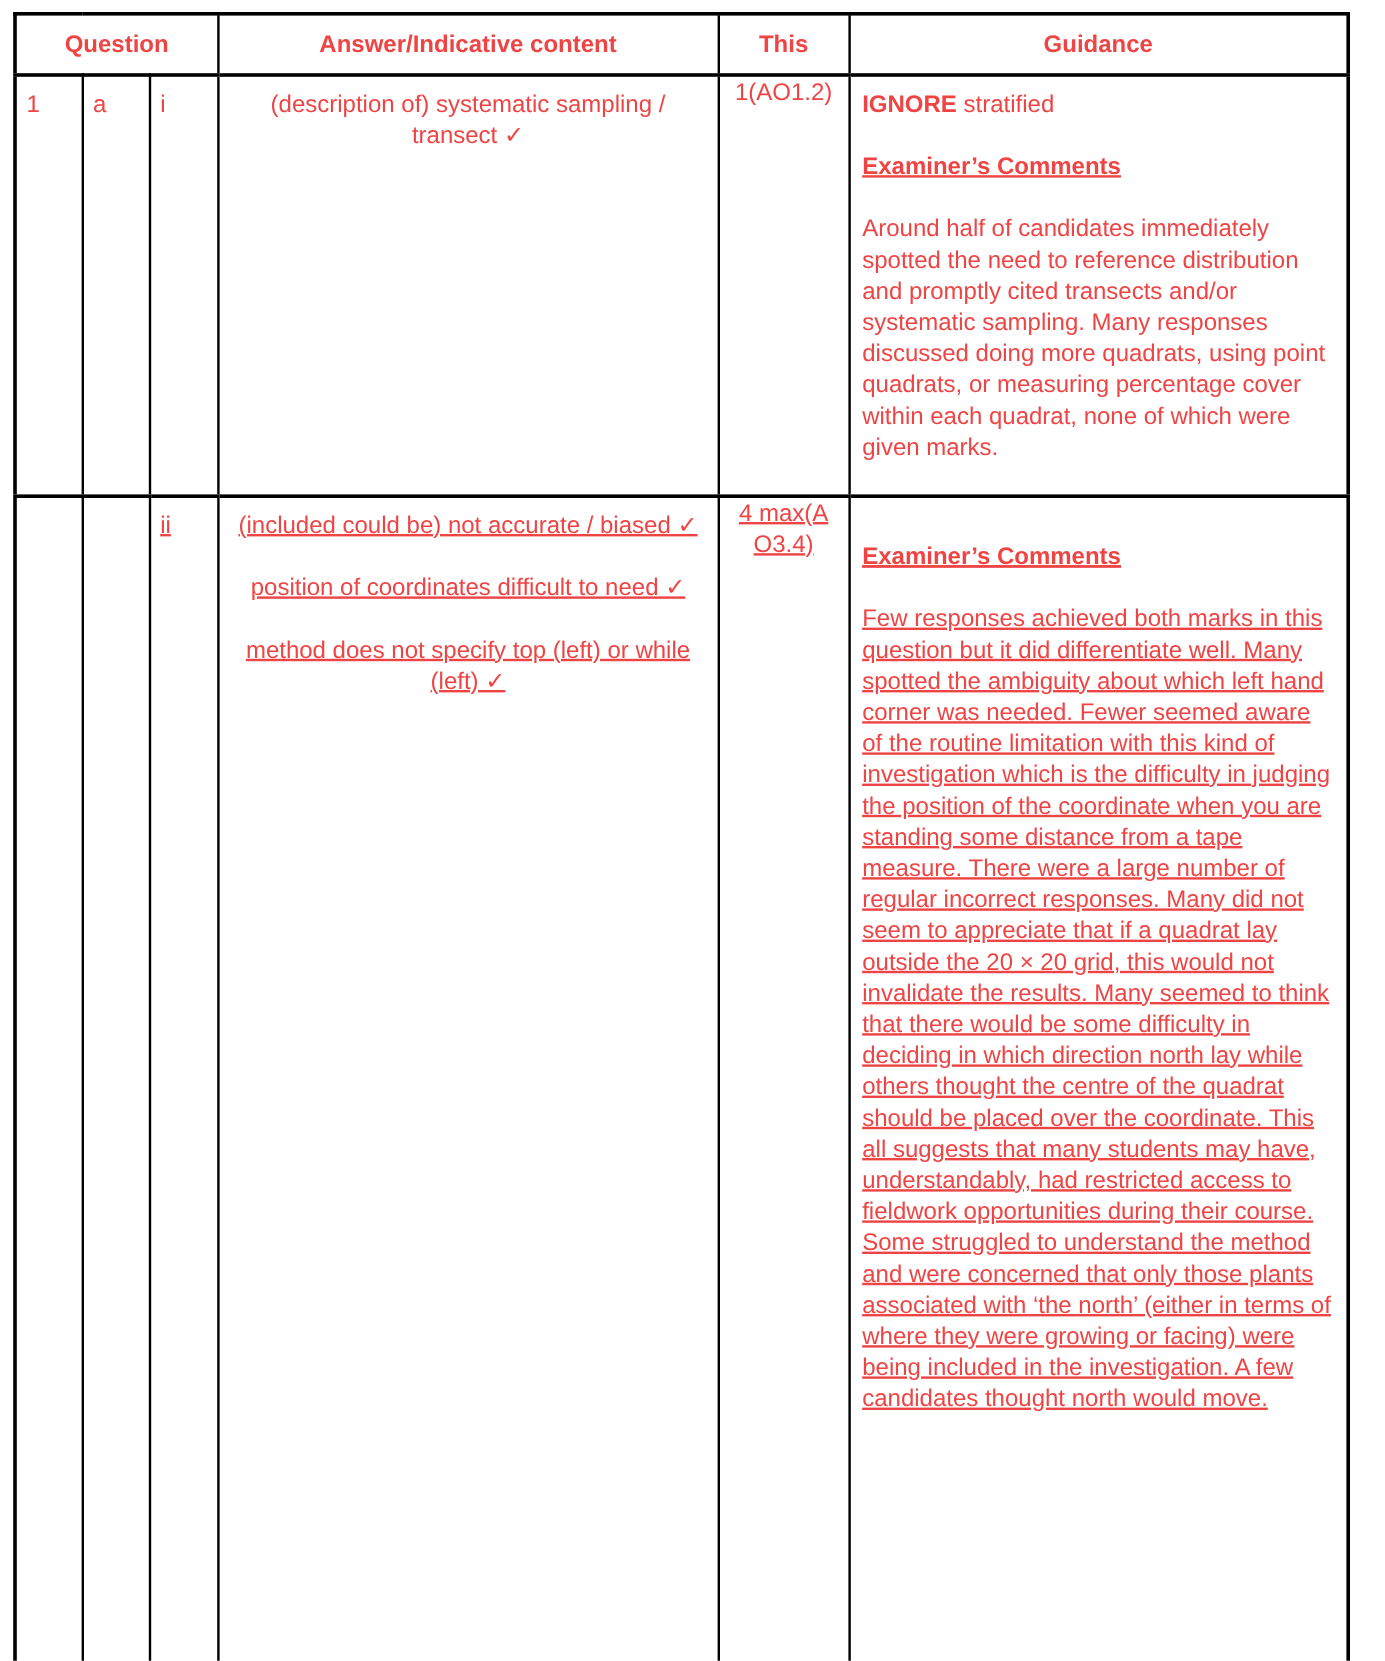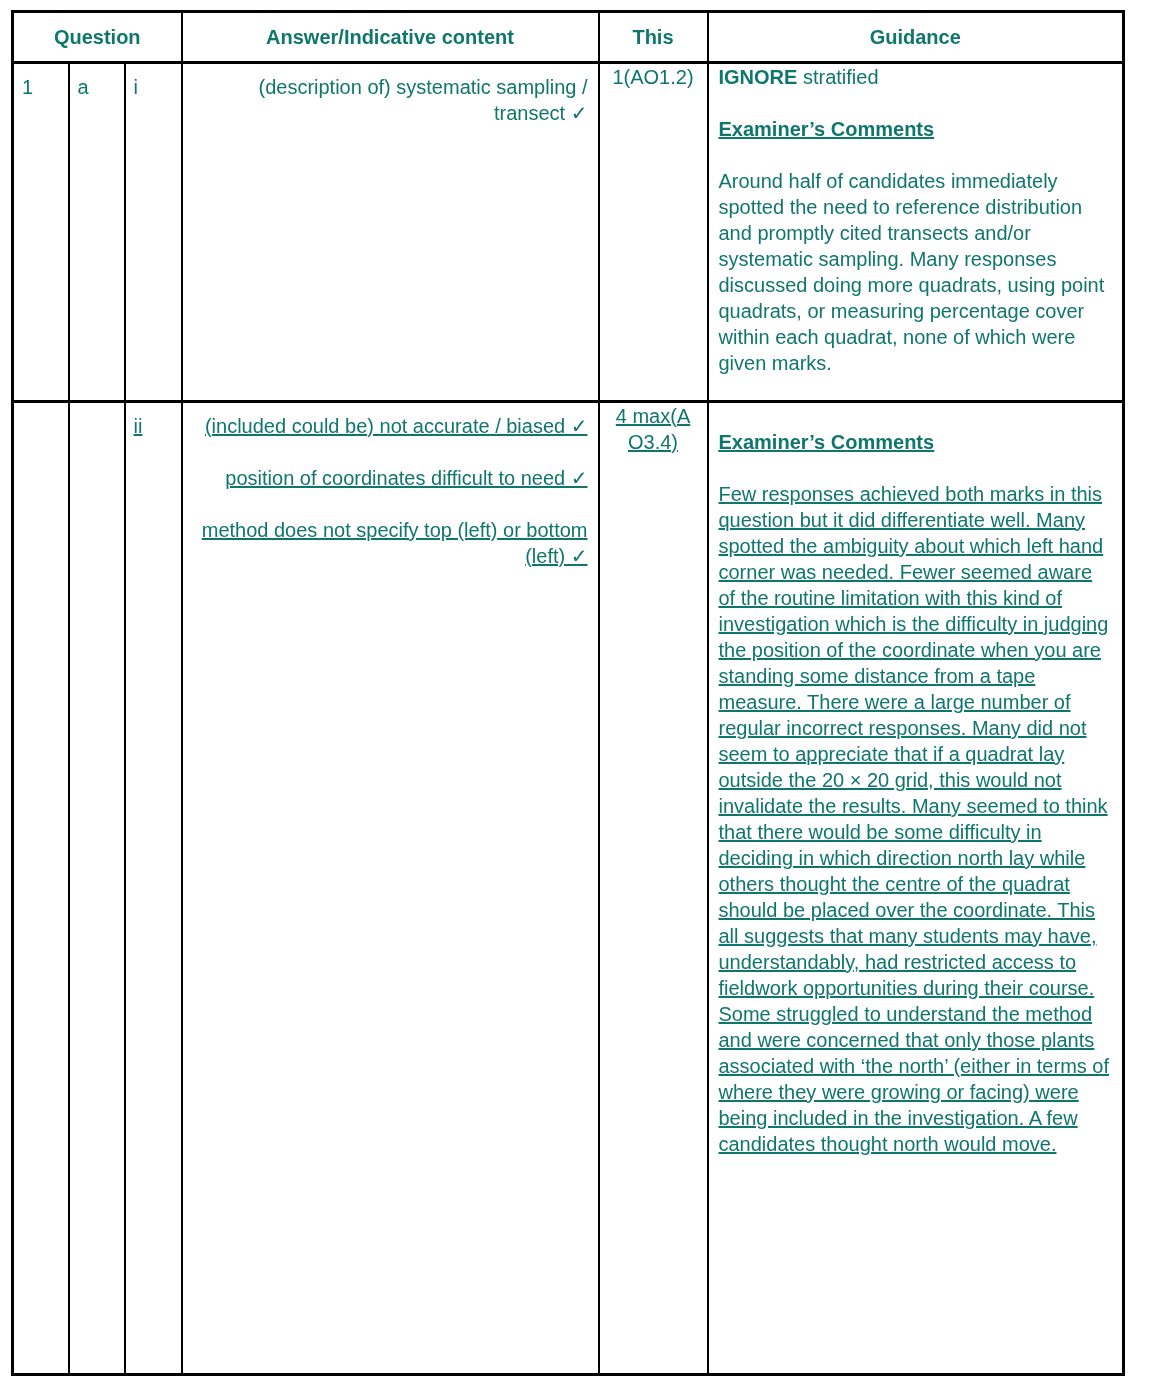--- a/index.html
+++ b/index.html
@@ -6,21 +6,21 @@
     margin: 0;
     padding: 0;
     background: #ffffff;
   }
   .page {
     position: relative;
     width: 1154px;
     height: 1384px;
     background: #ffffff;
     font-family: "Liberation Sans", sans-serif;
-    color: #0f766e;
+    color: #ef4444;
   }
   table.ms {
     position: absolute;
     left: 11px;
     top: 10px;
     width: 1111px;
     border-collapse: collapse;
     table-layout: fixed;
     border: 3px solid #000;
     font-size: 20px;
@@ -40,29 +40,29 @@
     vertical-align: middle;
   }
   tr.row1 > td { border-bottom: 3px solid #000; }
   tr.row1 > td { height: 326px; }
   tr.row2 > td { height: 960px; text-decoration: underline; }
   td.qcell {
     padding: 10px 4px 0 8px;
     text-align: left;
   }
   td.answer {
-    padding: 10px 10px 0 10px;
-    text-align: right;
+    padding: 10px 10px 12px 10px;
+    text-align: center;
   }
   td.marks {
     padding: 0 2px 0 2px;
     text-align: center;
   }
   td.guidance {
-    padding: 0 10px 0 10px;
+    padding: 10px 10px 0 10px;
     text-align: left;
   }
   .para { margin: 0 0 26px 0; }
   .para:last-child { margin-bottom: 0; }
   .comments-heading {
     font-weight: bold;
     text-decoration: underline;
     margin: 0 0 26px 0;
   }
   .comments-heading.after-gap { margin-top: 26px; }
@@ -107,21 +107,21 @@
           <p class="para">Around half of candidates immediately spotted the need to reference distribution and promptly cited transects and/or systematic sampling. Many responses discussed doing more quadrats, using point quadrats, or measuring percentage cover within each quadrat, none of which were given marks.</p>
         </td>
       </tr>
       <tr class="row2">
         <td class="qcell"></td>
         <td class="qcell"></td>
         <td class="qcell">ii</td>
         <td class="answer">
           <p class="para">(included could be) not accurate / biased ✓</p>
           <p class="para">position of coordinates difficult to need ✓</p>
-          <p class="para">method does not specify top (left) or bottom (left) ✓</p>
+          <p class="para">method does not specify top (left) or while (left) ✓</p>
         </td>
         <td class="marks">
           <div class="marks-line">4 max(A</div>
           <div class="marks-line">O3.4)</div>
         </td>
         <td class="guidance">
           <p class="comments-heading after-gap">Examiner’s Comments</p>
           <p class="para">Few responses achieved both marks in this question but it did differentiate well. Many spotted the ambiguity about which left hand corner was needed. Fewer seemed aware of the routine limitation with this kind of investigation which is the difficulty in judging the position of the coordinate when you are standing some distance from a tape measure. There were a large number of regular incorrect responses. Many did not seem to appreciate that if a quadrat lay outside the 20 × 20 grid, this would not invalidate the results. Many seemed to think that there would be some difficulty in deciding in which direction north lay while others thought the centre of the quadrat should be placed over the coordinate. This all suggests that many students may have, understandably, had restricted access to fieldwork opportunities during their course. Some struggled to understand the method and were concerned that only those plants associated with ‘the north’ (either in terms of where they were growing or facing) were being included in the investigation. A few candidates thought north would move.</p>
         </td>
       </tr>

